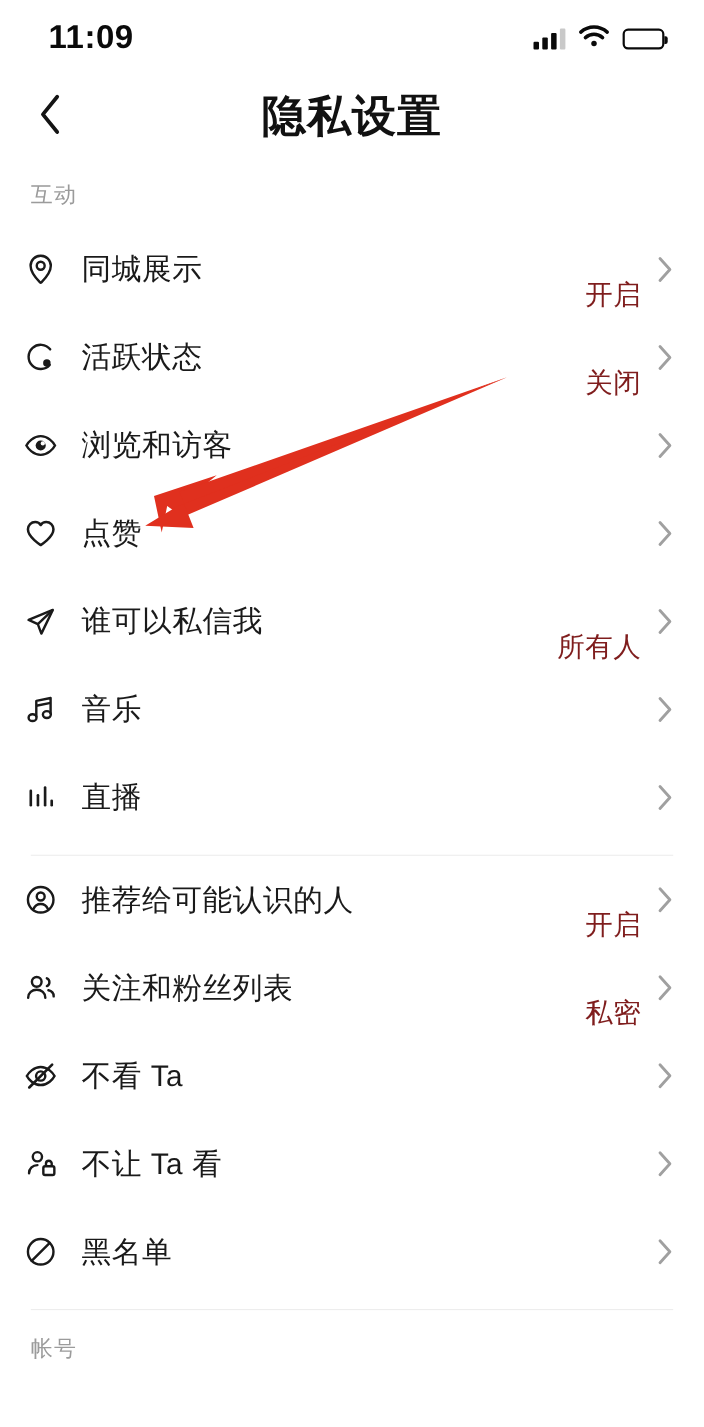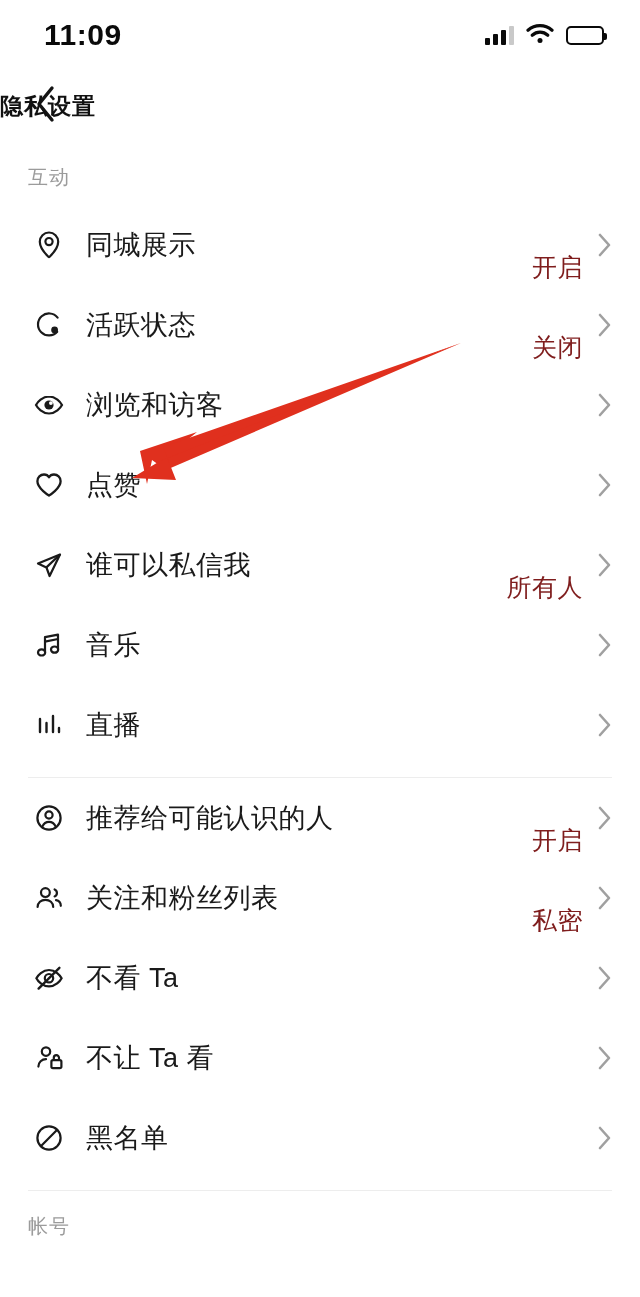--- a/index.html
+++ b/index.html
@@ -41,33 +41,33 @@
   
   .navbar {
     position: absolute; top: 70px; left: 0; width: 640px; height: 72px;
   }
   .back-btn {
     position: absolute; left: 22px; top: 50%; transform: translateY(-50%);
     width: 48px; height: 48px; display: flex; align-items: center; justify-content: center;
   }
   .nav-title {
     position: absolute; left: 0; right: 0; top: 50%; transform: translateY(-50%);
-    font-size: 23px; font-weight: 700; color: #111;
+    text-align: center; font-size: 40px; font-weight: 700; color: #111;
     letter-spacing: 1px;
   }
 
   
   .list { position: absolute; top: 142px; left: 0; width: 640px; }
   .section-header {
     padding: 22px 0 14px 28px; font-size: 20px; color: #9b9b9b; letter-spacing: 1px;
   }
   .divider { height: 1px; background: #ededed; margin: 12px 28px 0 28px; }
   .row {
     height: 80px; display: flex; align-items: center;
-    padding: 0 28px 0 28px;
+    padding: 0 28px 0 16px;
   }
   .row-icon {
     width: 42px; height: 42px; flex: 0 0 42px;
     display: flex; align-items: center; justify-content: center;
     margin-right: 16px;
   }
   .row-icon svg { display: block; }
   .row-label {
     flex: 1 1 auto; font-size: 27px; color: #1a1a1a; letter-spacing: 0.5px;
   }

